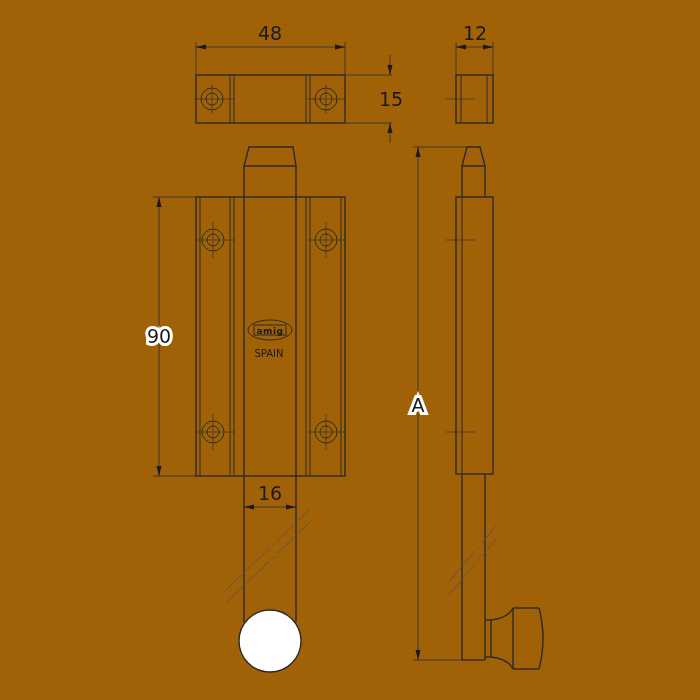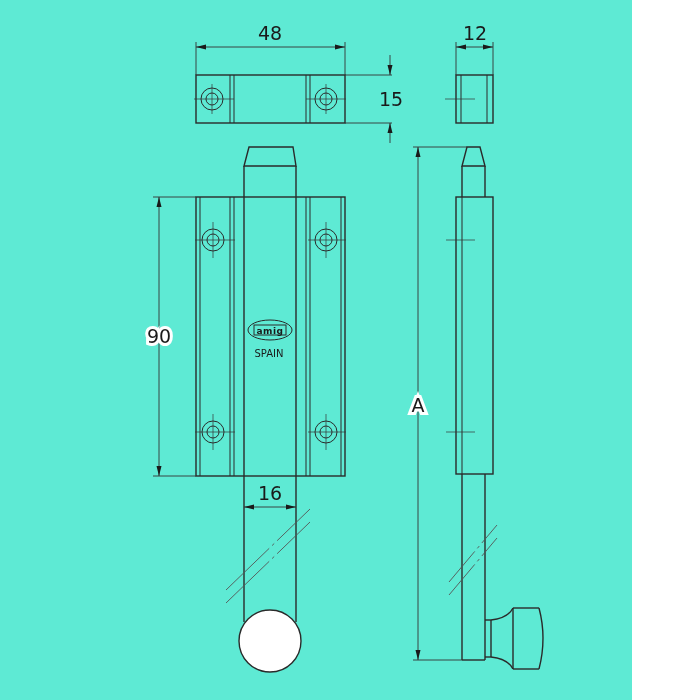--- a/index.html
+++ b/index.html
@@ -1,17 +1,17 @@
 <!DOCTYPE html>
 <html><head>
   <meta charset="utf-8">
   <style>
     html, body { margin: 0; padding: 0; background: #ffffff; }
     body { width: 700px; height: 700px; overflow: hidden; }
-    .canvas { position: relative; width: 632px; height: 700px; background: #5eead4; }
+    .canvas { position: relative; width: 700px; height: 700px; background: #a16207; }
     svg { position: absolute; left: 0; top: 0; }
     .dim-text { font-family: "DejaVu Sans", sans-serif; font-size: 19px; fill: #1a1a1a; }
     .small-text { font-family: "DejaVu Sans", sans-serif; font-size: 9px; fill: #1a1a1a; }
     .outline { fill: none; stroke: #2a2a2a; stroke-width: 1.4; }
     .thin { fill: none; stroke: #2a2a2a; stroke-width: 1; }
     .dimline { fill: none; stroke: #333333; stroke-width: 0.9; }
     .center { fill: none; stroke: #333333; stroke-width: 0.7; }
     .breakline { fill: none; stroke: #555555; stroke-width: 0.9; }
     .arrow { fill: #1a1a1a; stroke: none; }
   </style>

